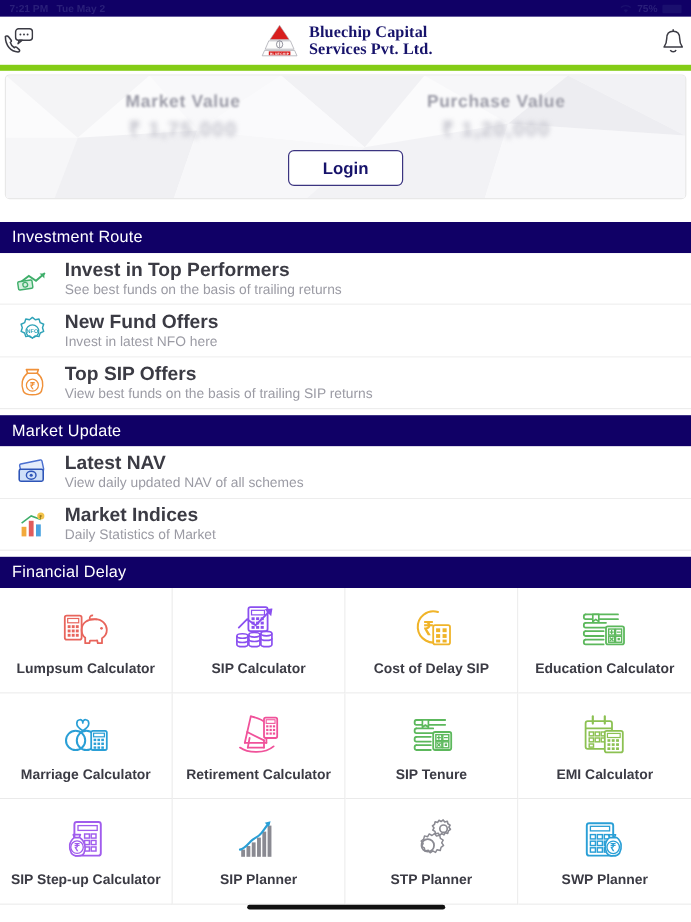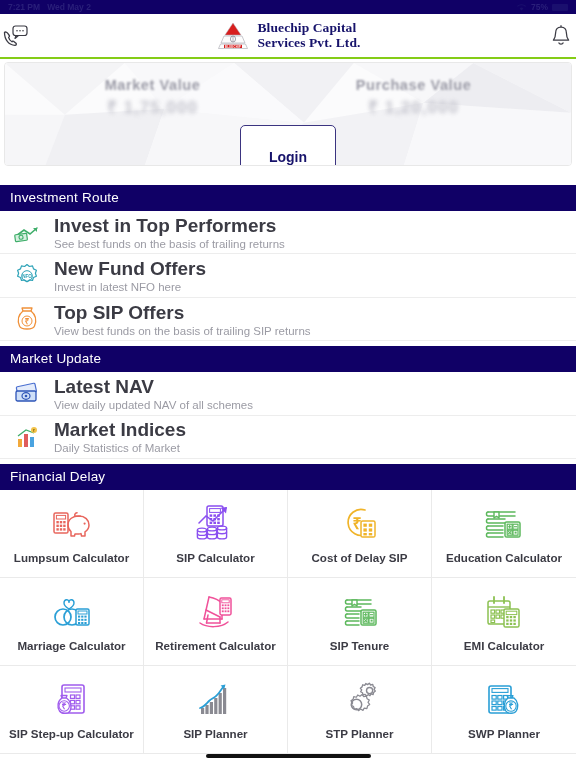--- a/index.html
+++ b/index.html
@@ -17,21 +17,21 @@
     display: flex; align-items: center; justify-content: space-between;
     padding: 0 8px; font-size: 8.5px; font-weight: bold;
     flex: 0 0 auto;
   }
   .sb-left { display: flex; align-items: center; gap: 7px; }
   .sb-right { display: flex; align-items: center; gap: 4px; }
   .sb-batt { width: 16px; height: 7px; background: #1a0f6e; border-radius: 1px; }
 
   
   .appbar {
-    height: 45px; background: #ffffff; border-bottom: 2px solid #84cc16;
+    height: 45px; background: #ffffff; border-bottom: 5px solid #84cc16;
     display: flex; align-items: center; justify-content: space-between;
     padding: 0 0; flex: 0 0 auto;
   }
   .brand { display: flex; align-items: center; gap: 6px; }
   .brand-text { line-height: 1.05; }
   .brand-text div {
     font-family: "Liberation Serif", serif;
     font-size: 13.5px; font-weight: bold; color: #17136b; letter-spacing: .1px;
   }
   .icon-btn { width: 30px; height: 30px; display: flex; align-items: center; justify-content: center; }
@@ -54,39 +54,39 @@
     filter: blur(.8px); text-shadow: 0 0 2px rgba(255,255,255,.7);
   }
   .hv-amount {
     font-size: 17px; color: #c3c3cc; font-weight: bold; letter-spacing: 1px;
     margin-top: 2px; filter: blur(2.1px);
   }
   .login-wrap { position: absolute; left: 0; right: 0; top: 62px; display: flex; justify-content: center; }
   .login-btn {
     background: #fff; border: 1.4px solid #3b3480; border-radius: 5px;
     color: #17136b; font-size: 14px; font-weight: bold;
-    padding: 23px 28px; cursor: pointer; font-family: "Liberation Sans", sans-serif;
+    padding: 6px 28px; cursor: pointer; font-family: "Liberation Sans", sans-serif;
   }
 
   
   .sec-head {
     background: #100066; color: #ffffff;
     font-size: 13.5px; padding: 5px 10px 6px 10px;
     margin-top: 5px; letter-spacing: .2px;
   }
 
   
   .list-row {
     display: flex; align-items: center; gap: 12px;
     padding: 7px 10px 7px 12px; border-bottom: 1px solid #ededed;
     background: #fff; min-height: 40px;
   }
   .row-ico { width: 30px; height: 30px; flex: 0 0 30px; display: flex; align-items: center; justify-content: center; }
   .row-txt { display: flex; flex-direction: column; gap: 1px; }
-  .row-title { font-size: 19px; font-weight: bold; color: #3b3b44; }
+  .row-title { font-size: 16px; font-weight: bold; color: #3b3b44; }
   .row-sub { font-size: 11.5px; color: #9b9ba4; }
 
   
   .grid { display: grid; grid-template-columns: repeat(4, 1fr); }
   .cell {
     border-right: 1px solid #eaeaea; border-bottom: 1px solid #eaeaea;
     height: 88px; display: flex; flex-direction: column;
     align-items: center; justify-content: center; gap: 7px;
     background: #fff; padding: 4px 2px;
   }
@@ -99,21 +99,21 @@
   .home-ind { width: 165px; height: 4px; background: #111; border-radius: 3px; }
 </style>
 </head>
 <body>
 
 <div class="phone">
 
   <div class="statusbar">
     <div class="sb-left">
       <span>7:21 PM</span>
-      <span>Wed May 2</span>
+      <span>Tue May 2</span>
     </div>
     <div class="sb-right">
       <svg width="11" height="9" viewBox="0 0 11 9">
         <path d="M5.5 7.6 L3.6 5.4 A3 3 0 0 1 7.4 5.4 Z" fill="#1a0f6e"></path>
         <path d="M1.4 3.3 A6 6 0 0 1 9.6 3.3" stroke="#1a0f6e" stroke-width="1.1" fill="none"></path>
       </svg>
       <span>75%</span>
       <span class="sb-batt"></span>
     </div>
   </div>

